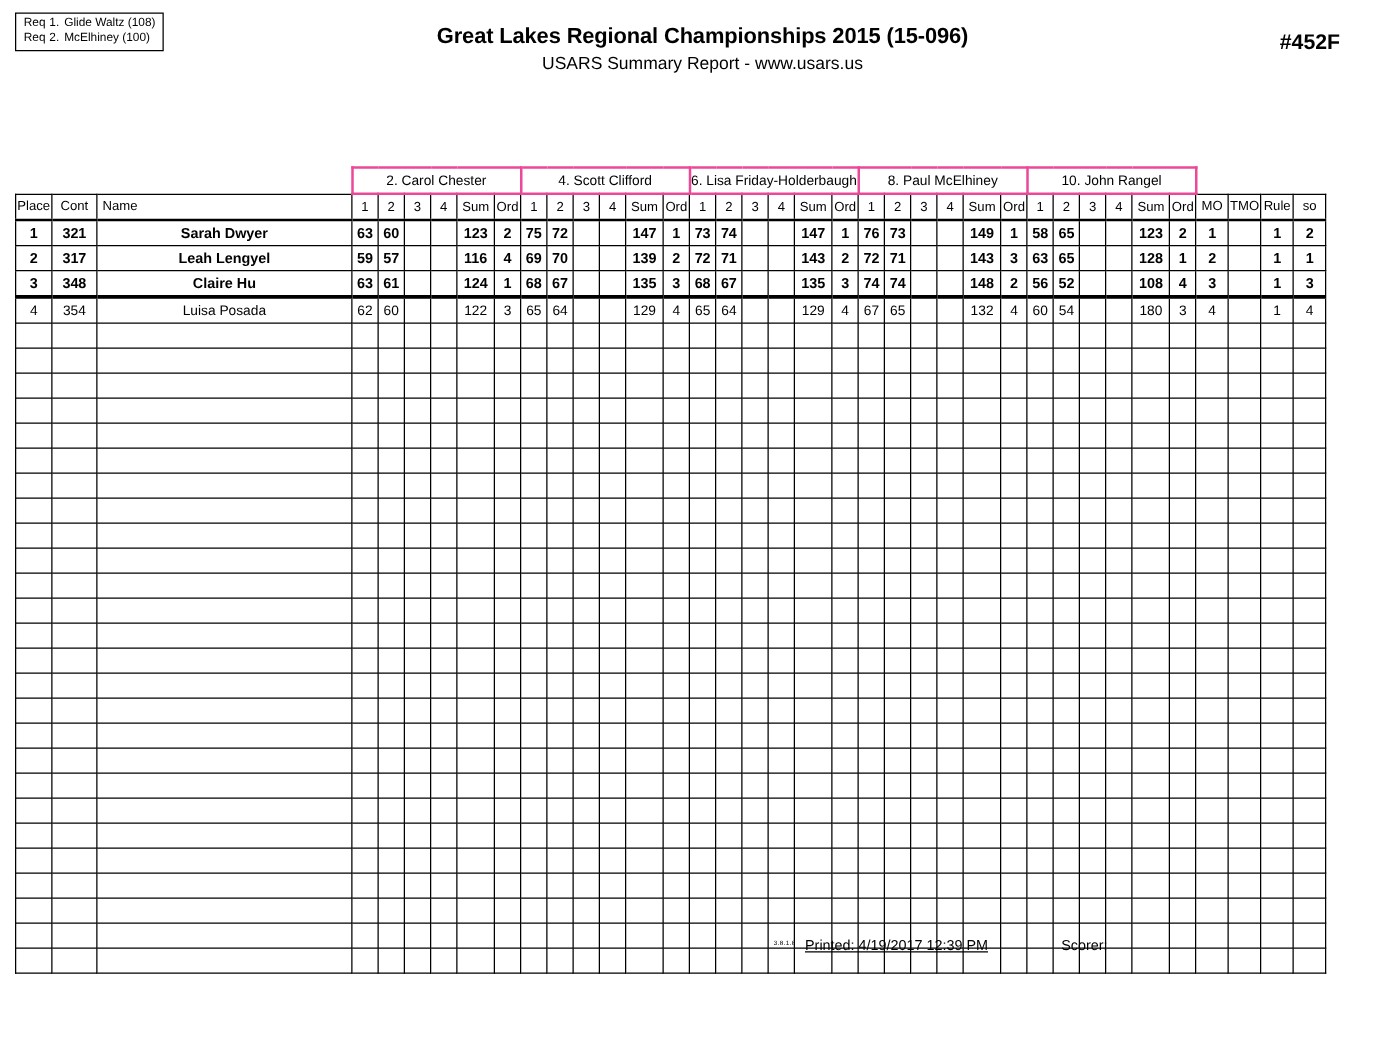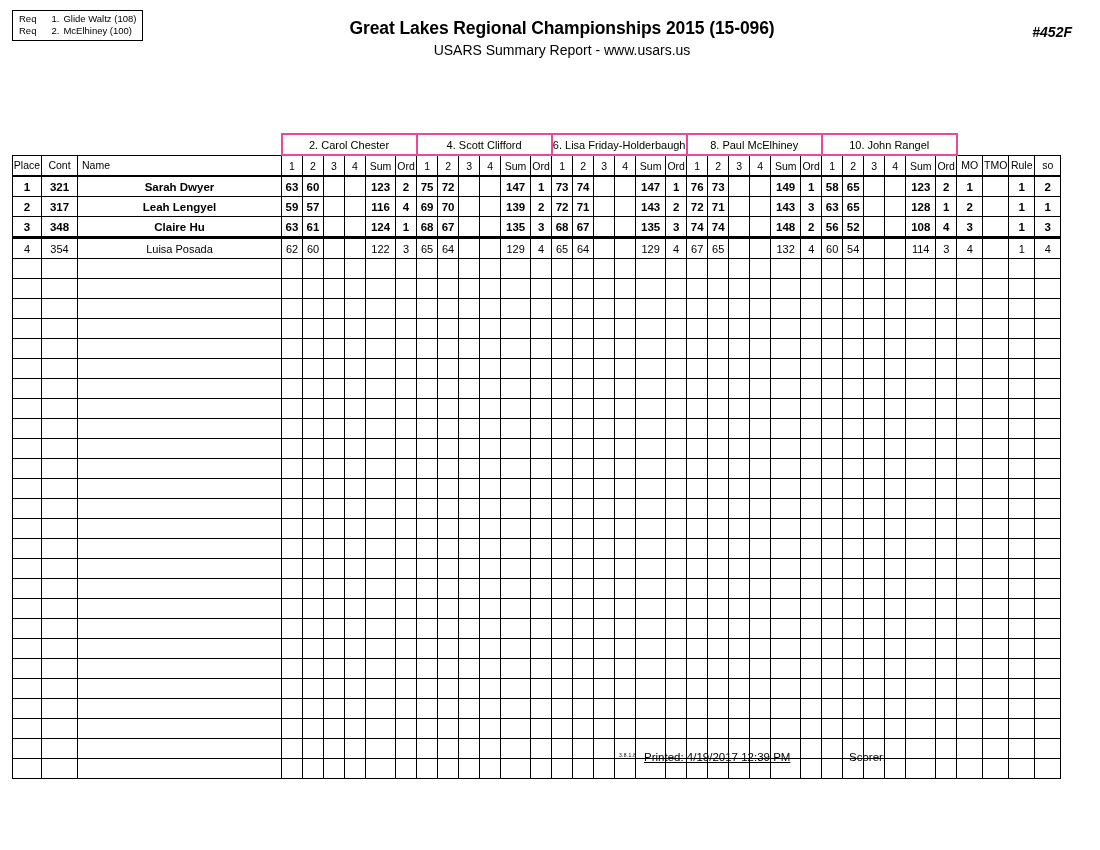--- a/index.html
+++ b/index.html
@@ -22,21 +22,21 @@
     left: 12px;
     top: 10px;
     border: 1px solid #000;
     padding: 2px 6px 3px 6px;
     line-height: 1.28;
   }
   .req-line {
     font-size: 9.5px;
     white-space: nowrap;
   }
-  .req-line .req-lbl { margin-right: 15px; }
+  .req-line .req-lbl { margin-right: 3px; }
   .req-line .req-num { margin-right: 4px; }
 
   
   .title-block {
     position: absolute;
     left: 0;
     top: 18px;
     width: 1100px;
     text-align: center;
     margin-left: 12px;
@@ -58,23 +58,22 @@
   }
   .t-report {
     font-size: 14px;
     line-height: 1.45;
   }
 
   .report-code {
     position: absolute;
     right: 28px;
     top: 24px;
-    font-size: 14px;
+    font-size: 17px;
     font-weight: bold;
-    font-style: italic;
   }
 
   
   .sheet {
     position: absolute;
     left: 12px;
     top: 133px;
     width: 1031px;
   }
 
@@ -420,21 +419,21 @@
           <td class="num">67</td>
           <td class="num">65</td>
           <td class="num"></td>
           <td class="num"></td>
           <td class="num">132</td>
           <td class="ord">4</td>
           <td class="num">60</td>
           <td class="num">54</td>
           <td class="num"></td>
           <td class="num"></td>
-          <td class="num">114</td>
+          <td class="num">180</td>
           <td class="ord">3</td>
           <td class="ctr">4</td>
           <td class="ctr"></td>
           <td class="ctr">1</td>
           <td class="ctr">4</td>
         </tr>
         <tr class="row-plain">
           <td class="ctr"></td>
           <td class="ctr"></td>
           <td class="ctr"></td>

